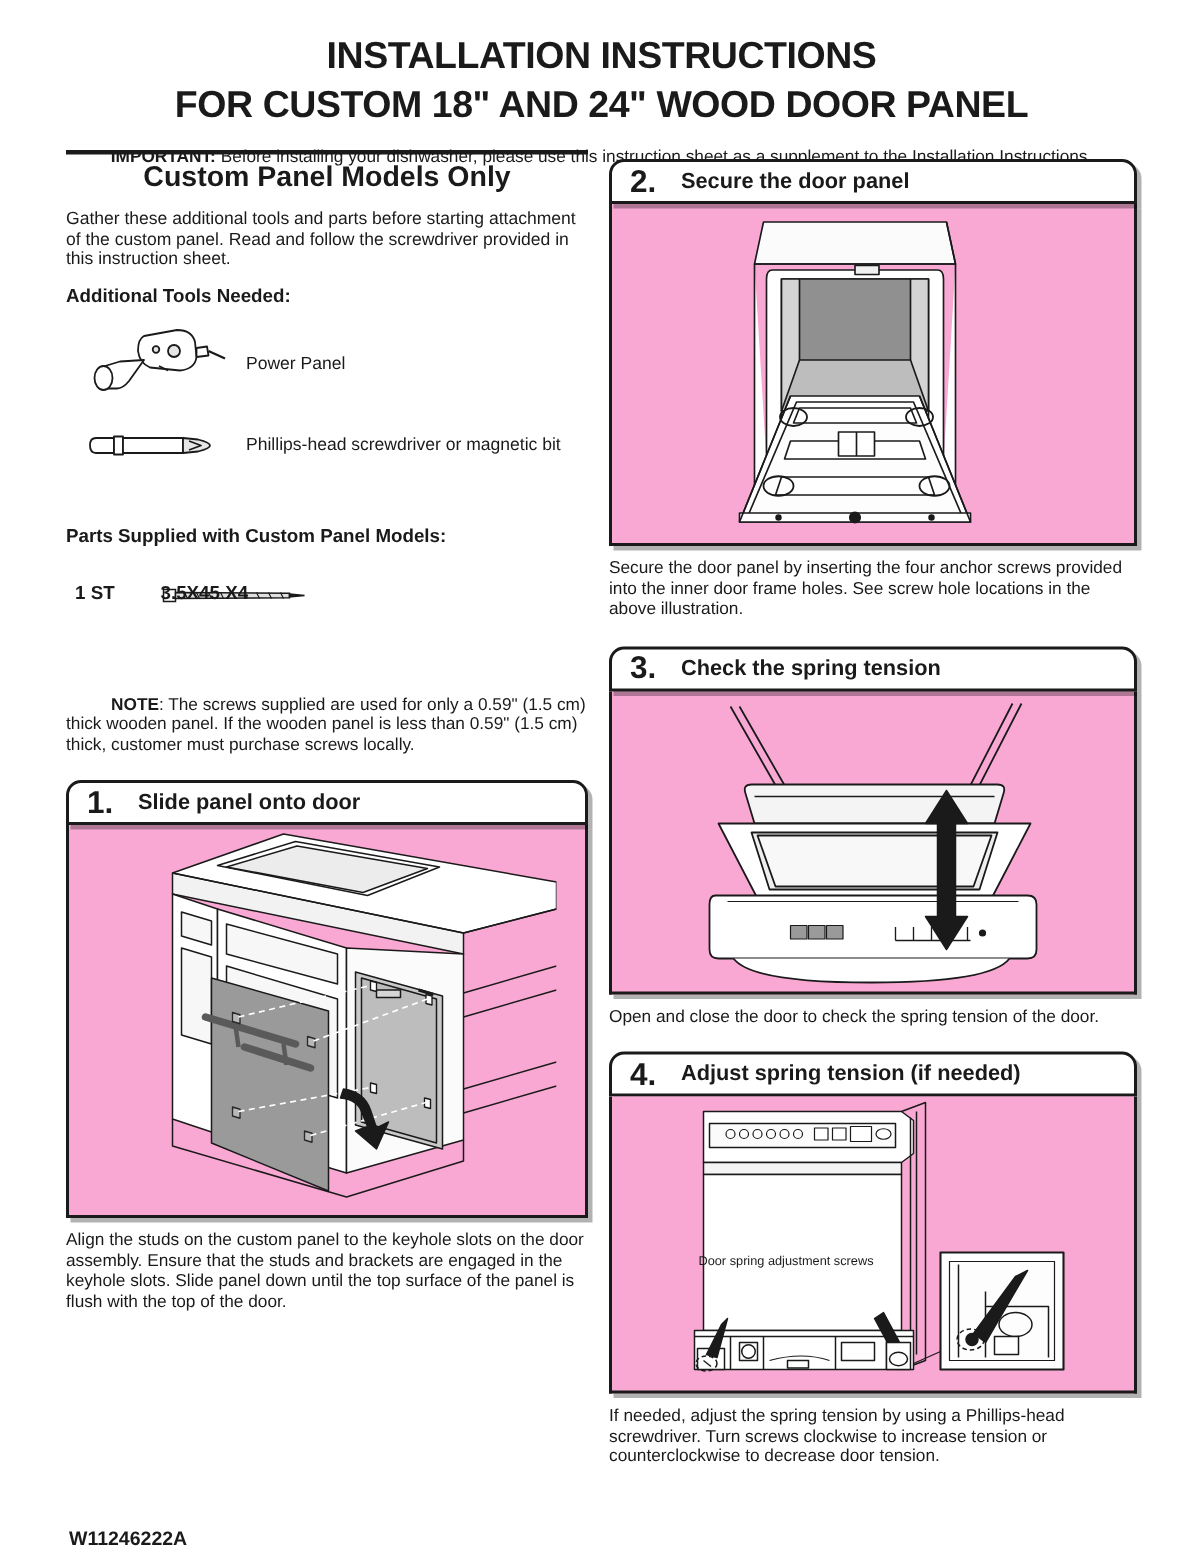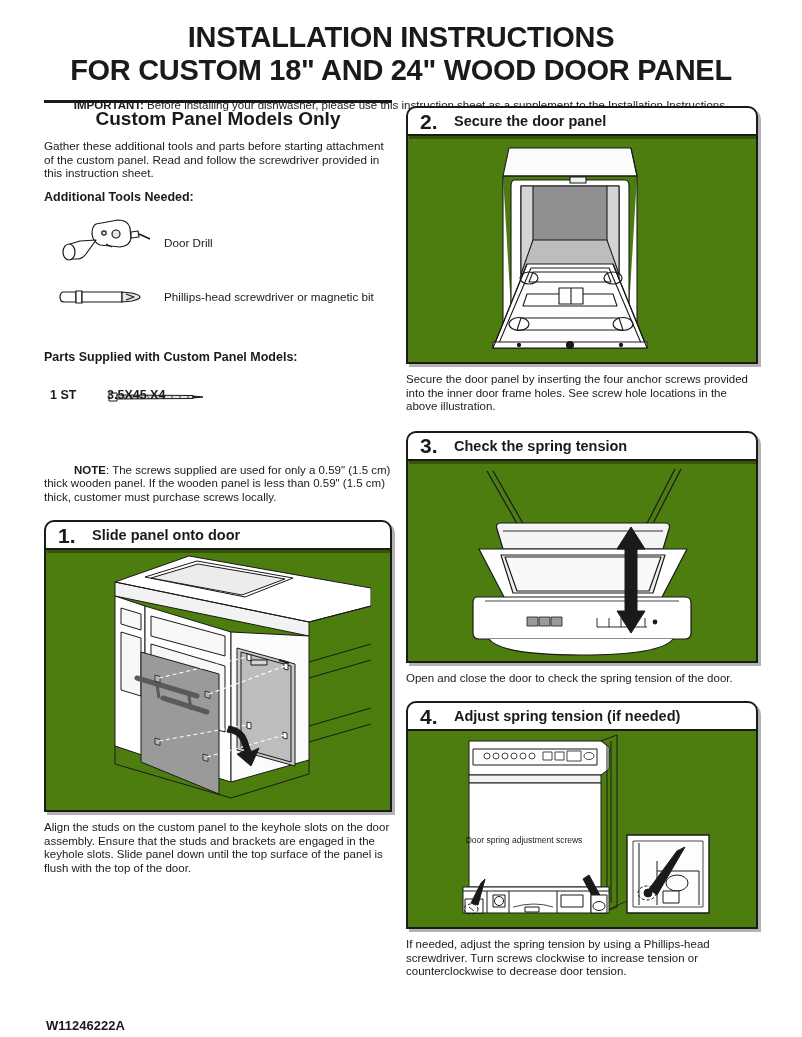--- a/index.html
+++ b/index.html
@@ -13,21 +13,21 @@
     font-family: "Liberation Sans", sans-serif;
     color: #1a1a1a;
     overflow: hidden;
   }
 
   
   .doc-header { position: absolute; left: 0; top: 0; width: 802px; }
   .title-line {
     text-align: center;
     font-weight: bold;
-    font-size: 29px;
+    font-size: 25px;
     letter-spacing: -0.3px;
     line-height: 30px;
   }
   .title-line1 { margin-top: 22px; }
   .title-line2 { margin-top: 3px; }
   .important-line {
     text-align: center;
     font-size: 11.5px;
     line-height: 14px;
     margin-top: 13px;
@@ -104,21 +104,21 @@
     width: 34px;
   }
   .step-title {
     font-weight: bold;
     font-size: 14.5px;
     line-height: 16px;
   }
   .step-body {
     border: 2px solid #1a1a1a;
     border-top: none;
-    background: #4d7c0f;
+    background: #f9a8d4;
     box-shadow: 3px 3px 0 rgba(0,0,0,0.30);
     overflow: hidden;
     padding-left: 33px;
   }
   .step-caption {
     font-size: 11.5px;
     line-height: 13.5px;
     margin: 9px 0 0 0;
   }
 
@@ -156,21 +156,21 @@
           <path d="M40 26 L30 40 Q26 45 22 45 L16 45 Q10 45 9 39 Q8 32 14 30 L24 27 Z"></path>
           <ellipse cx="13" cy="38" rx="6" ry="8"></ellipse>
           <path d="M75 18 L82 17 L83 23 L75 24 Z"></path>
           <path d="M83 20 L94 25" stroke-width="1.6" fill="none"></path>
           <circle cx="60" cy="20" r="4" fill="#e6e6e6"></circle>
           <circle cx="48" cy="19" r="2.2" fill="#e6e6e6"></circle>
           <path d="M50 30 L56 33" fill="none"></path>
         </g>
       </svg>
     </div>
-    <div class="tool-label">Door Drill</div>
+    <div class="tool-label">Power Panel</div>
   </div>
 
   <div class="tool-row bit">
     <div class="tool-art">
       <svg width="96" height="26" viewBox="0 0 96 26">
         <g fill="#ffffff" stroke="#1a1a1a" stroke-width="1.2" stroke-linejoin="round">
           <path d="M8 8 Q4 8 4 13 Q4 18 8 18 L20 18 L20 8 Z"></path>
           <rect x="20" y="7" width="6" height="12"></rect>
           <rect x="26" y="8" width="40" height="10"></rect>
           <path d="M66 8 L76 9 Q84 11 84 13 Q84 15 76 17 L66 18 Z" fill="#e6e6e6"></path>

